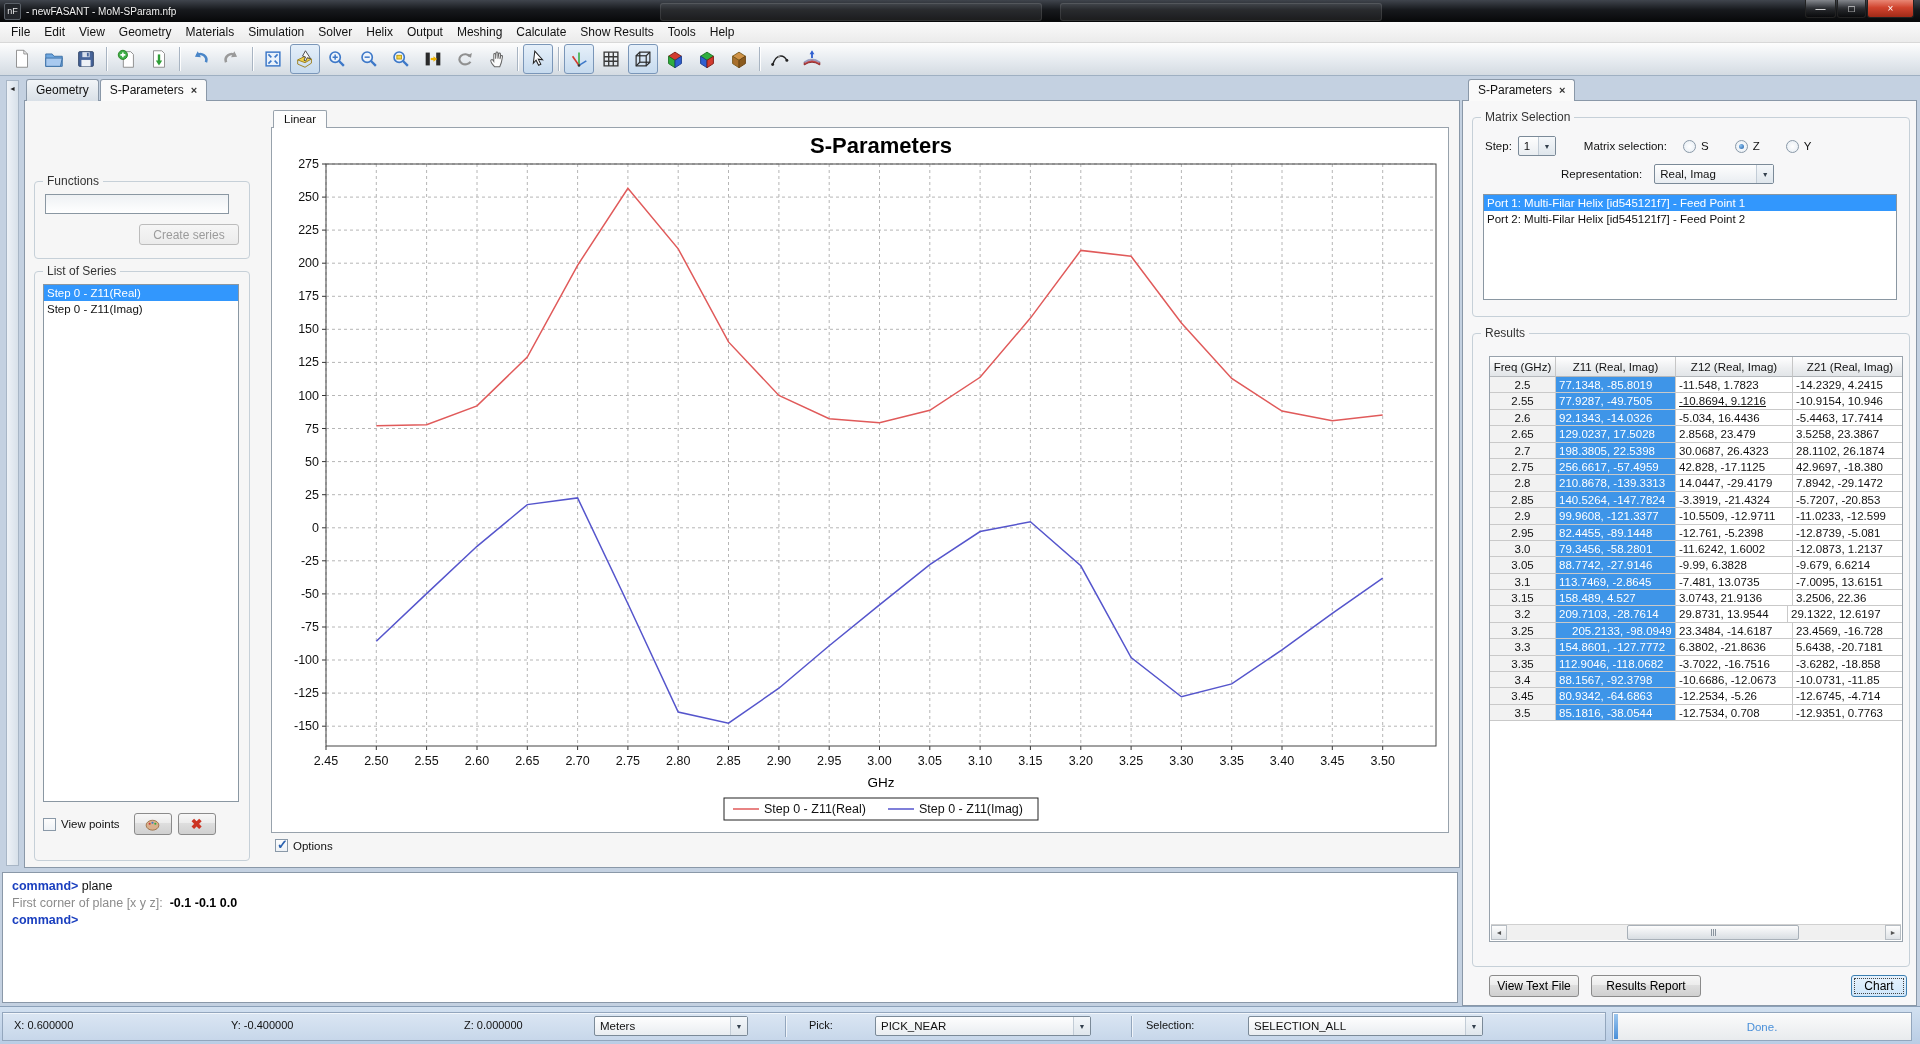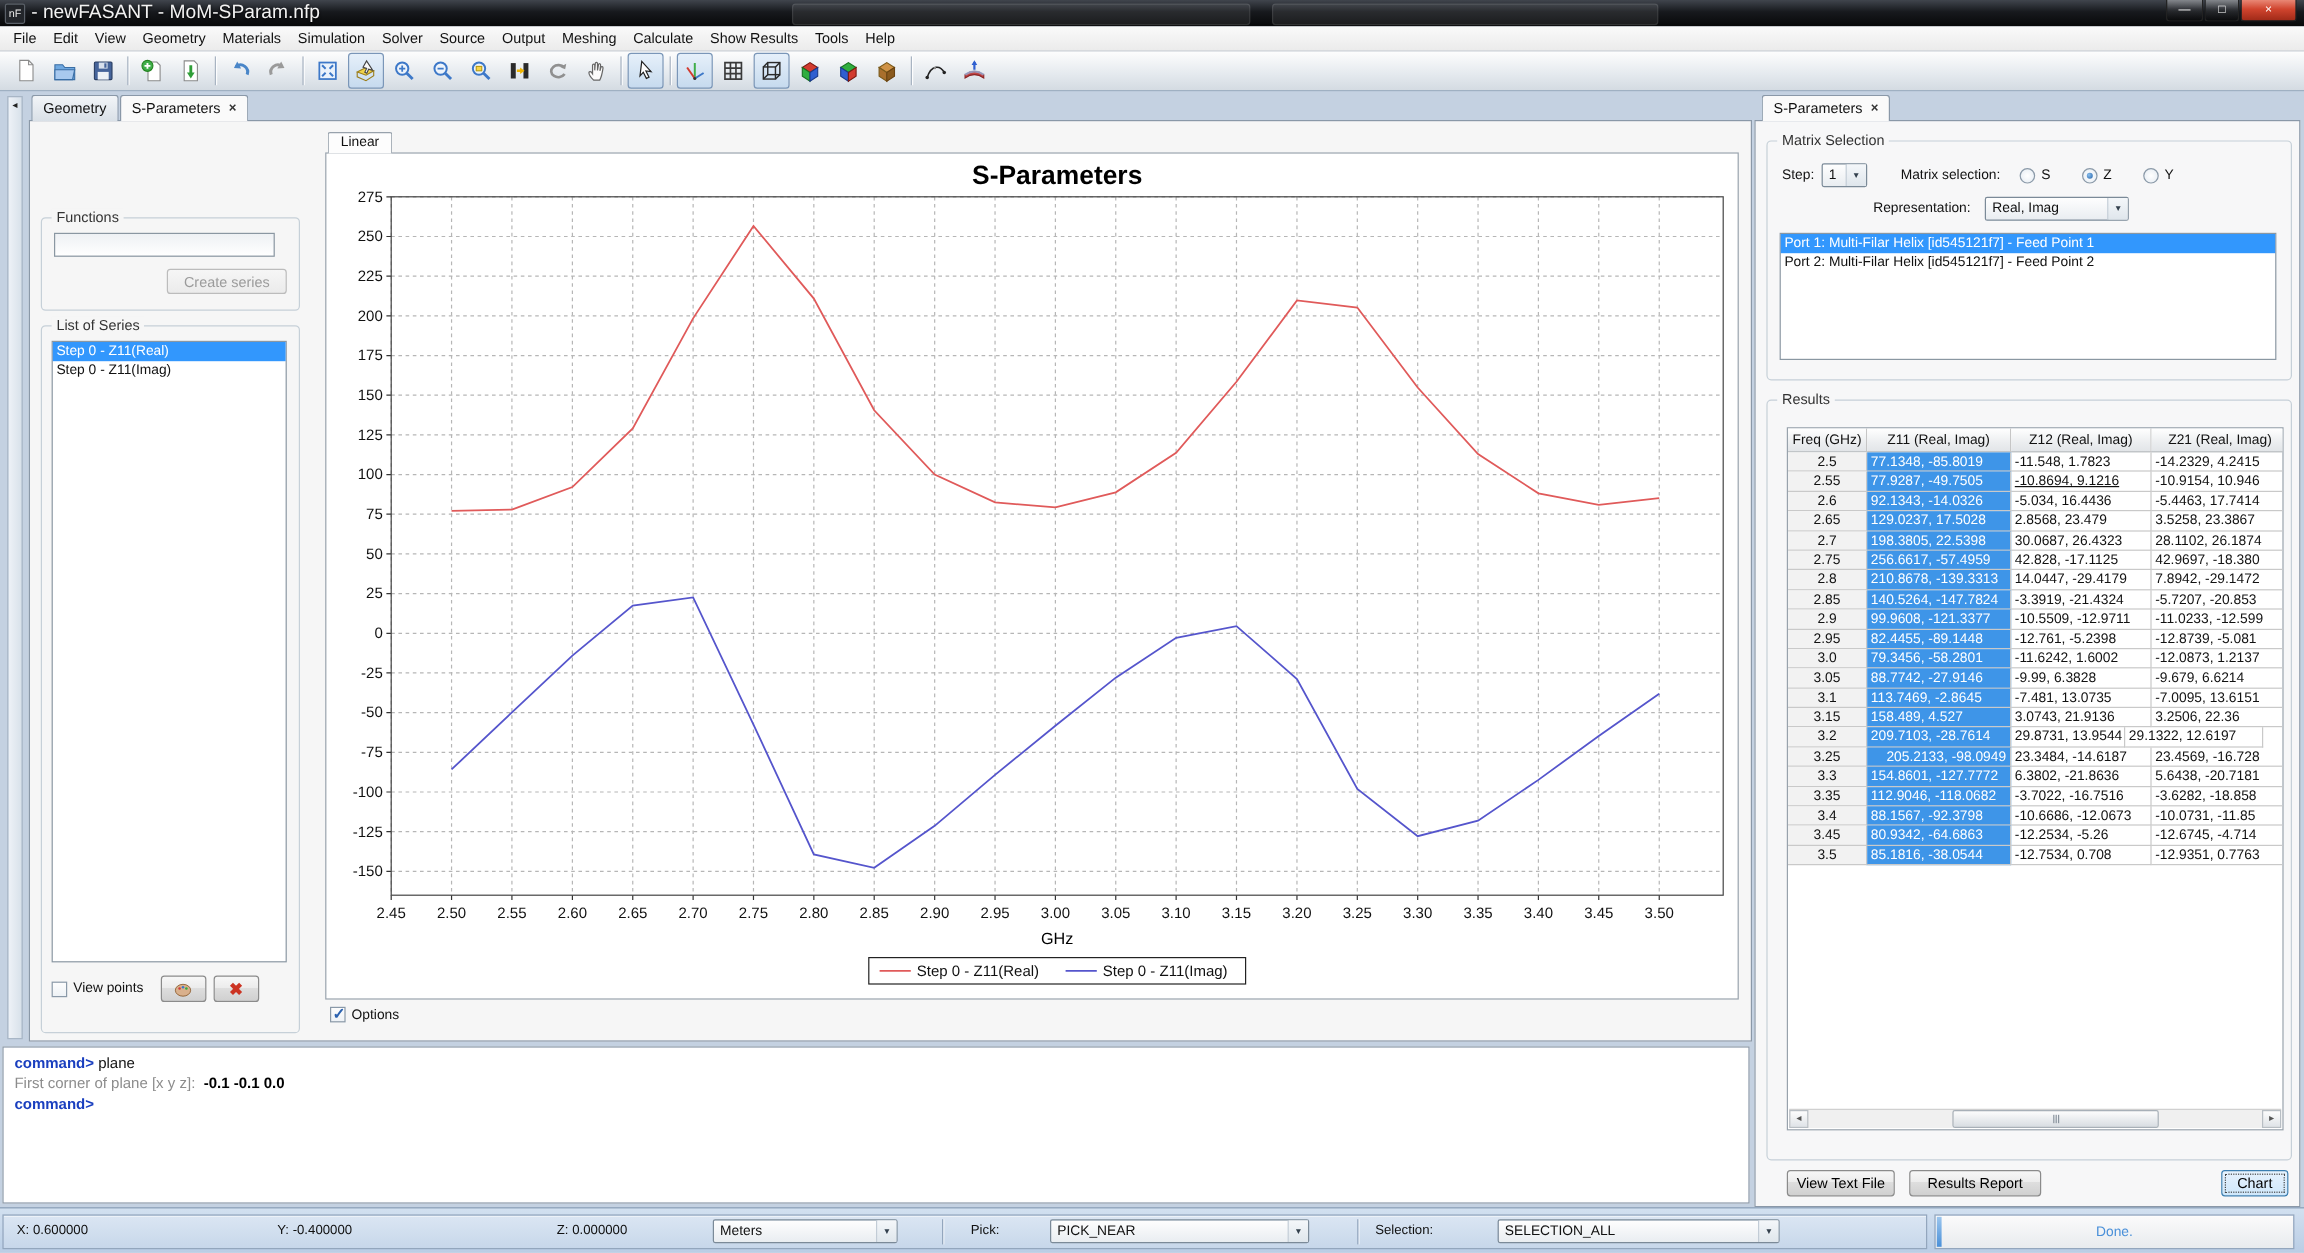--- a/index.html
+++ b/index.html
@@ -2,21 +2,21 @@
 <html><head>
 <meta charset="utf-8">
 <style>
   html,body{margin:0;padding:0;}
   body{width:1920px;height:1044px;overflow:hidden;font-family:"Liberation Sans",sans-serif;background:#c4d1e1;position:relative;font-size:12px;color:#111;}
   #app{position:absolute;inset:0;}
 
   
   #titlebar{position:absolute;left:0;top:0;width:1920px;height:22px;background:linear-gradient(#40454d,#17191d 45%,#070809);display:flex;align-items:center;}
   #app-icon{width:15px;height:15px;margin:0 5px 0 4px;background:#23262b;border:1px solid #5a6068;color:#e8e8e8;font-size:9px;display:flex;align-items:center;justify-content:center;border-radius:2px;}
-  #win-title{color:#f2f2f2;font-size:16px;text-shadow:0 1px 2px #000;white-space:nowrap;text-align:center;}
+  #win-title{color:#f2f2f2;font-size:10px;text-shadow:0 1px 2px #000;white-space:nowrap;text-align:center;}
   .ghost{position:absolute;top:3px;height:16px;border-radius:3px;background:rgba(255,255,255,.08);border:1px solid rgba(255,255,255,.10);}
   #win-controls{position:absolute;right:6px;top:0;display:flex;}
   .wbtn{height:17px;border:1px solid #222;border-top:none;display:flex;align-items:center;justify-content:center;color:#fff;font-size:10px;background:linear-gradient(rgba(255,255,255,.35),rgba(255,255,255,.08) 45%,rgba(0,0,0,.25));border-radius:0 0 3px 3px;margin-left:1px;}
   .wbtn.min{width:29px;} .wbtn.max{width:27px;}
   .wbtn.close{width:45px;background:linear-gradient(#e98775,#d0442e 45%,#a02a18);}
 
   
   #menubar{position:absolute;left:0;top:22px;width:1920px;height:21px;background:linear-gradient(#fafafa,#ebebeb);border-bottom:1px solid #d8d8d8;display:flex;align-items:center;padding-left:4px;box-sizing:border-box;}
   .menu-item{padding:12px 7px;color:#111;}
   #toolbar{position:absolute;left:0;top:43px;width:1920px;height:33px;background:linear-gradient(#fdfdfd,#e4e9ee 60%,#d4dbe2);border-bottom:1px solid #9fb0c2;display:flex;align-items:center;padding-left:6px;box-sizing:border-box;}
@@ -121,21 +121,21 @@
   </div>
 
   <div id="menubar">
       <div class="menu-item">File</div>
       <div class="menu-item">Edit</div>
       <div class="menu-item">View</div>
       <div class="menu-item">Geometry</div>
       <div class="menu-item">Materials</div>
       <div class="menu-item">Simulation</div>
       <div class="menu-item">Solver</div>
-      <div class="menu-item">Source</div>
+      <div class="menu-item">Helix</div>
       <div class="menu-item">Output</div>
       <div class="menu-item">Meshing</div>
       <div class="menu-item">Calculate</div>
       <div class="menu-item">Show Results</div>
       <div class="menu-item">Tools</div>
       <div class="menu-item">Help</div>
     </div>
 
   <div id="toolbar">
       <div class="tbtn">
@@ -642,21 +642,21 @@
                 </div>
                 <div class="tr">
                   <div class="td freq" style="width: 66px;">3.15</div>
                   <div class="td z11" style="width: 120px;">158.489, 4.527</div>
                   <div class="td" style="width: 117px;">3.0743, 21.9136</div>
                   <div class="td" style="width: 115px;">3.2506, 22.36</div>
                 </div>
                 <div class="tr">
                   <div class="td freq" style="width: 66px;">3.2</div>
                   <div class="td z11" style="width: 120px;">209.7103, -28.7614</div>
-                  <div class="td" style="width: 95px;">29.8731, 13.9544</div>
+                  <div class="td" style="width: 112px;">29.8731, 13.9544</div>
                   <div class="td" style="width: 115px;">29.1322, 12.6197</div>
                 </div>
                 <div class="tr">
                   <div class="td freq" style="width: 66px;">3.25</div>
                   <div class="td z11" style="width: 120px; padding-left: 16px;">205.2133, -98.0949</div>
                   <div class="td" style="width: 117px;">23.3484, -14.6187</div>
                   <div class="td" style="width: 115px;">23.4569, -16.728</div>
                 </div>
                 <div class="tr">
                   <div class="td freq" style="width: 66px;">3.3</div>

